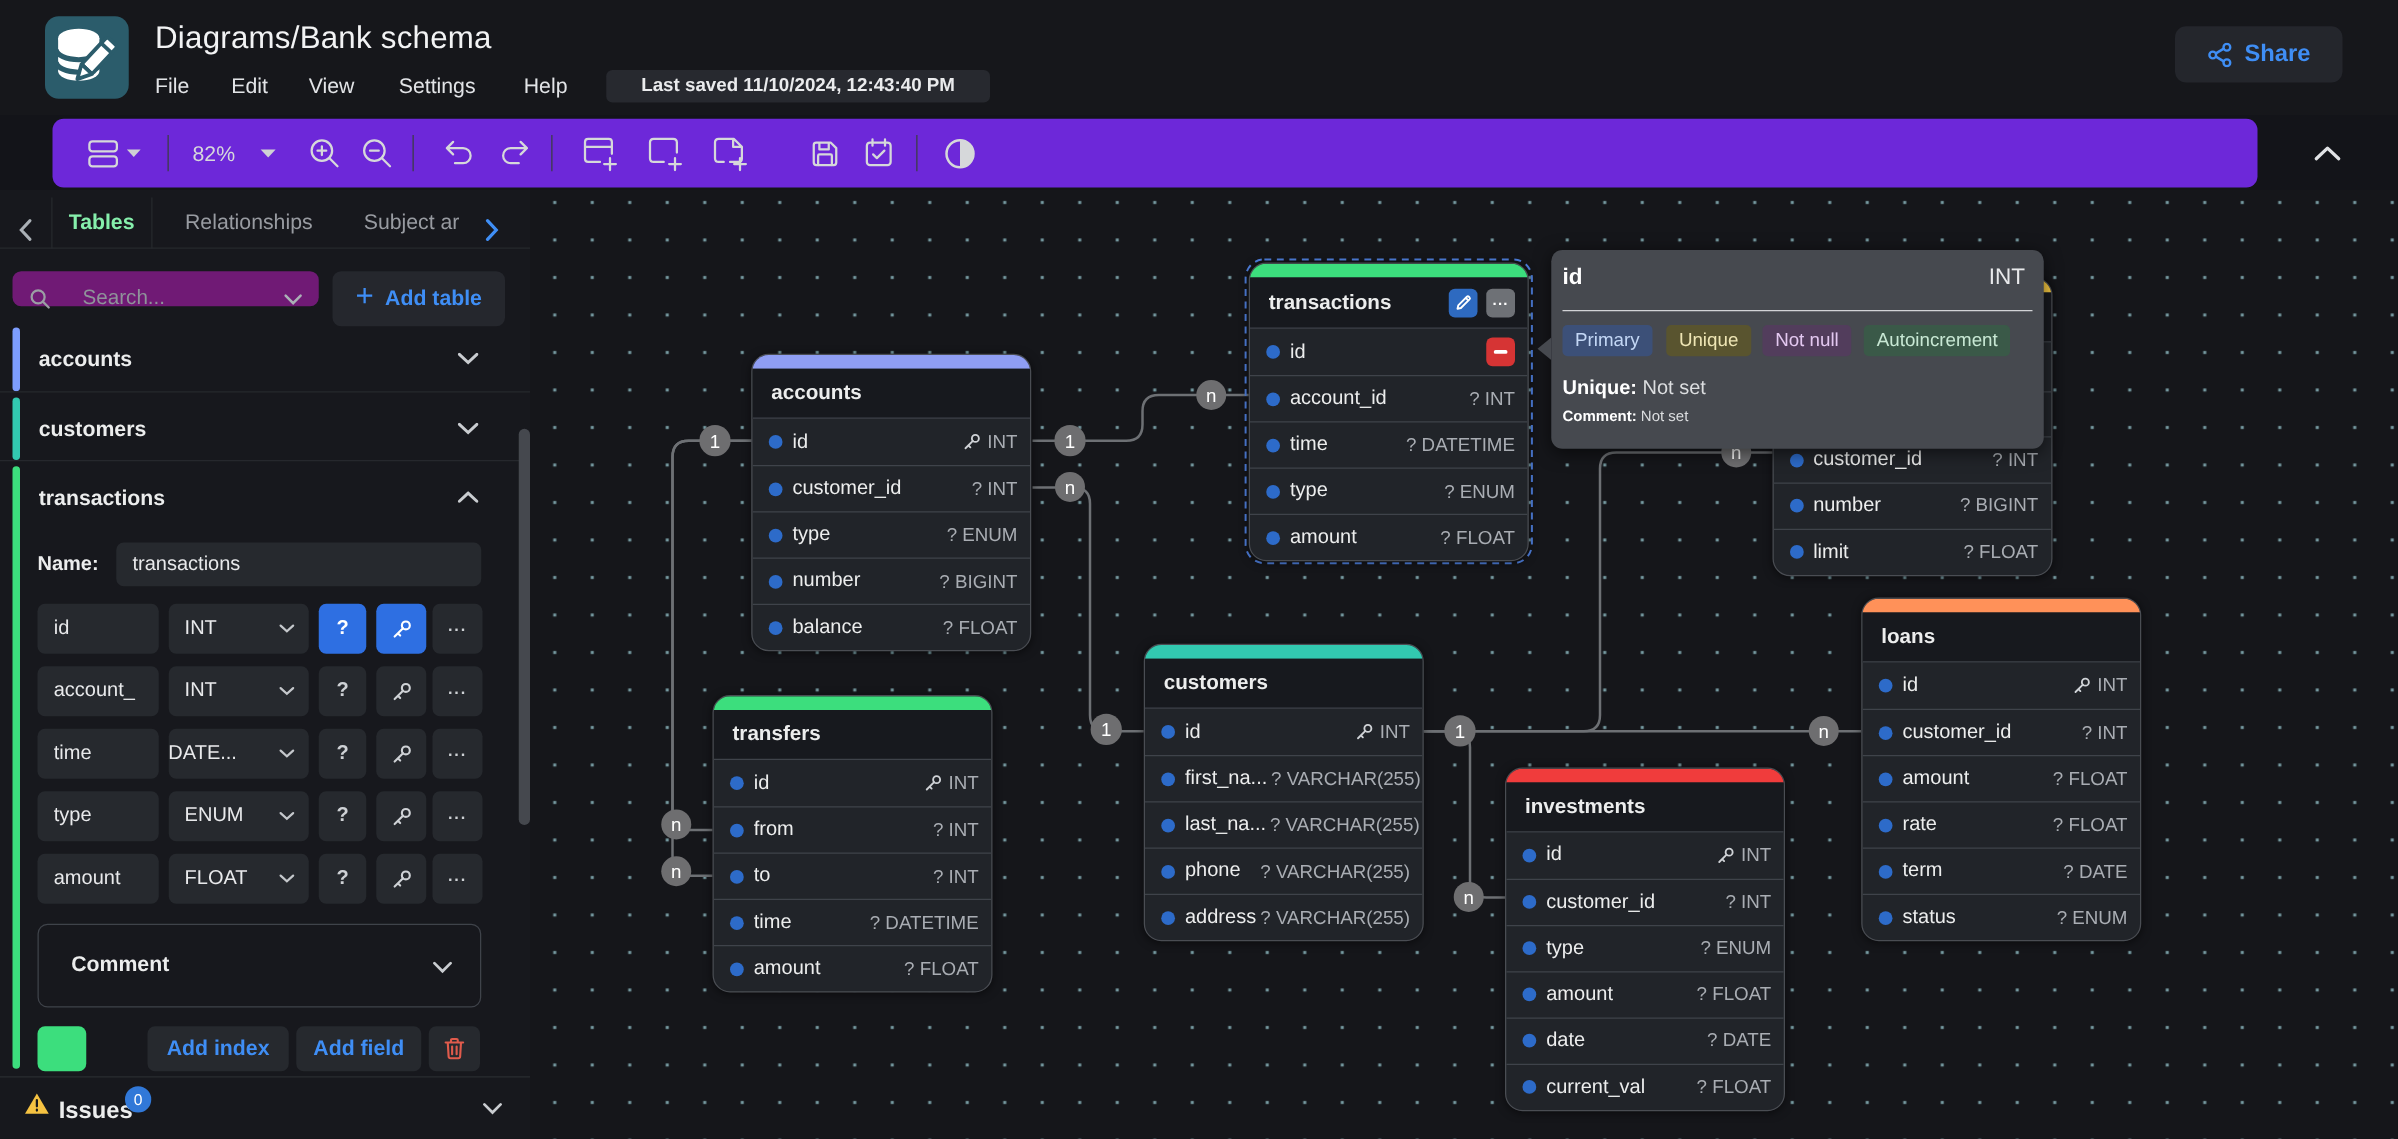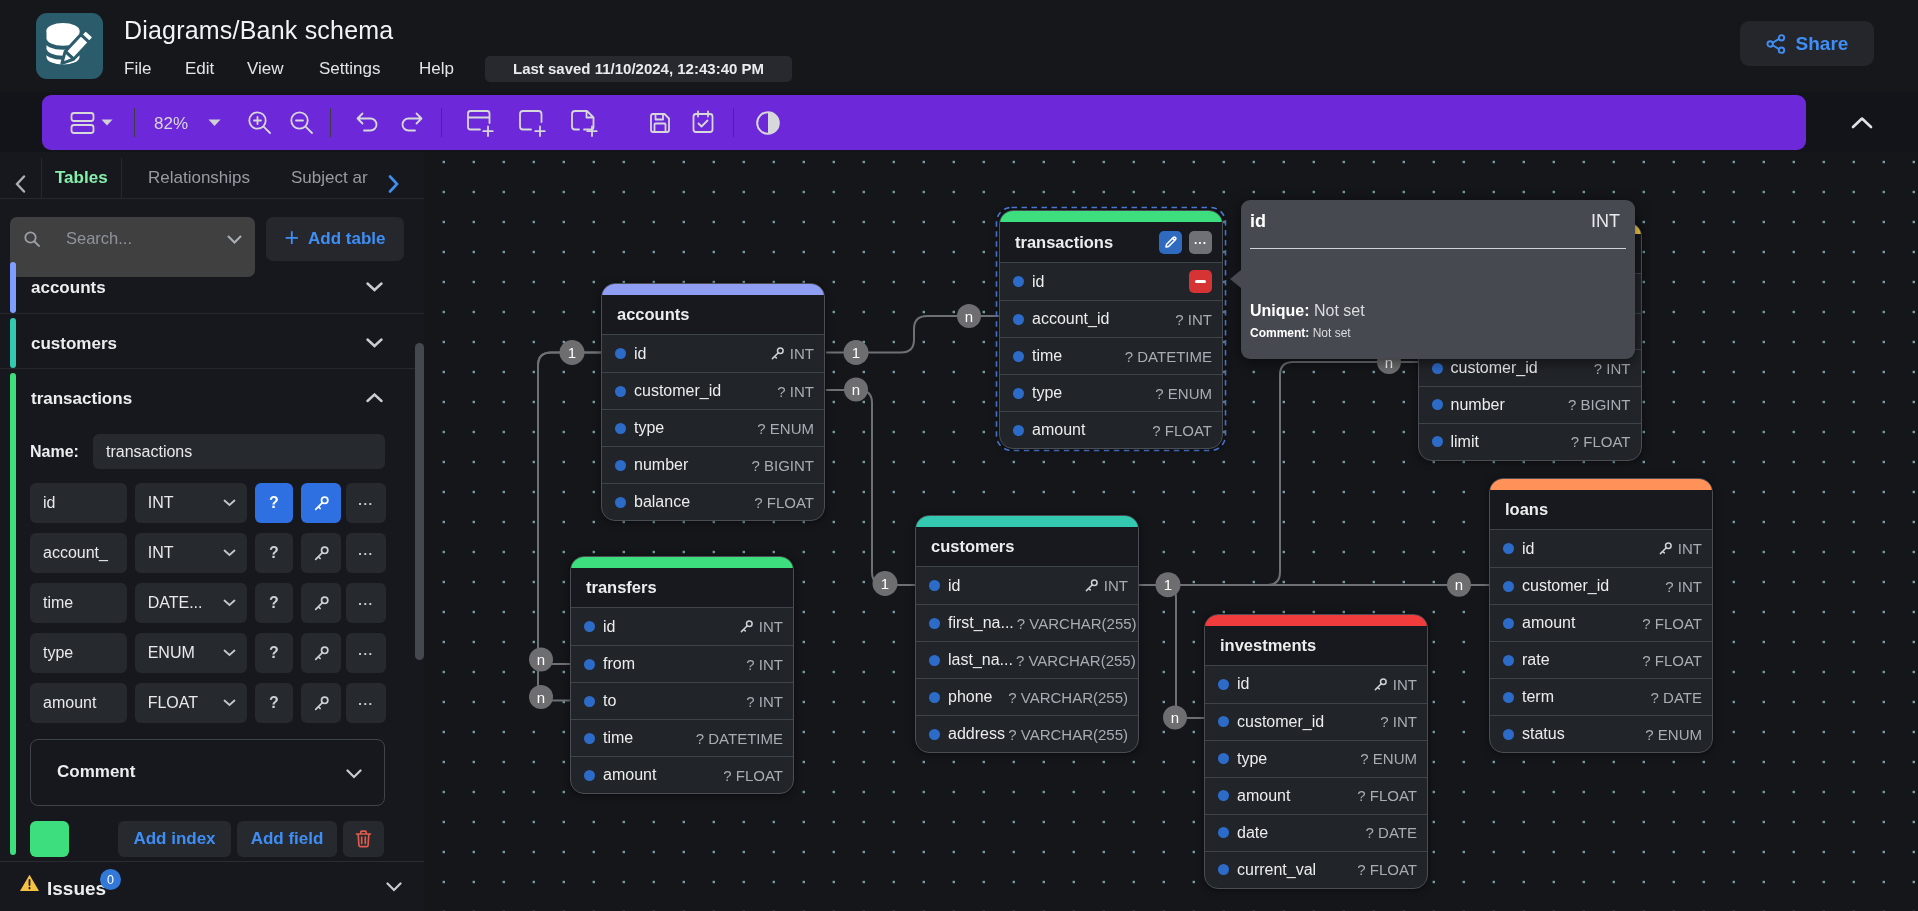--- a/index.html
+++ b/index.html
@@ -13,21 +13,21 @@
 
 .tbar{position:absolute;left:42px;top:95px;width:1764px;height:55px;background:#6d28d9;border-radius:9px}
 .tdiv{position:absolute;top:13px;width:1px;height:29px;background:#3a3d43}
 .ticon{position:absolute;top:0;height:55px;display:flex;align-items:center;justify-content:center}
 .ttext{position:absolute;color:#d6d8db;font-size:17px}
 
 .side{position:absolute;left:0;top:152px;width:424px;height:759px;background:#17181d}
 .tabs{position:absolute;left:0;top:6px;width:424px;height:41px;border-bottom:1px solid #26282d}
 .tab{position:absolute;top:10px;font-size:17px;color:#989ba1}
 .vline{position:absolute;top:0;width:1px;height:41px;background:#26282d}
-.sbox{position:absolute;left:10px;top:65px;width:245px;height:60px;background:#404040;border-radius:7px}
+.sbox{position:absolute;left:10px;top:65px;width:245px;height:28px;background:#701a75;border-radius:7px}
 .addtbl{position:absolute;left:266px;top:65px;width:138px;height:44px;background:#25272d;border-radius:7px;display:flex;align-items:center;justify-content:center;gap:9px;color:#3f8ef5;font-size:17px;font-weight:bold}
 .stripe{position:absolute;left:10px;width:6px;border-radius:3px}
 .accname{position:absolute;left:31px;font-size:17px;font-weight:bold;color:#eceded}
 .fbox{position:absolute;background:#26292e;border-radius:6px;height:40px;color:#e8e9eb;font-size:16px;display:flex;align-items:center}
 .fbtn{position:absolute;background:#26292e;border-radius:6px;height:40px;width:40px;display:flex;align-items:center;justify-content:center;color:#ced1d5}
 .fbtn.on{background:#2e6fe2;color:#fff}
 .blue{color:#3f8ef5}
 
 .tbl{position:absolute;width:224px;border-radius:14px;overflow:hidden;border:1px solid #4a4d53;background:#212429;box-shadow:0 1px 7px rgba(0,0,0,.5)}
 .strip{height:11px}
@@ -252,21 +252,21 @@
   <div class="fbtn" style="left:301px;top:381px">
       <svg width="17" height="17" viewBox="0 0 15 15">
         <g fill="none" stroke="#ced1d5" stroke-width="1.5" stroke-linecap="round">
           <circle cx="10.3" cy="4.7" r="2.8"></circle>
           <path d="M8.3 6.7 L2.4 12.6 M4.7 10.3 L6.3 11.9"></path>
         </g>
       </svg>
     </div>
   <div class="fbtn" style="left:346px;top:381px;font-size:13px;letter-spacing:1.5px;font-weight:bold;padding-bottom:6px">...</div>
   <div class="fbox" style="left:30px;top:431px;width:97px;padding-left:13px">time</div>
-  <div class="fbox" style="left:134.7px;top:431px;width:112.5px;padding-left:13px">DATE...<svg width="13" height="8" viewBox="0 0 13 8" style="position:absolute;right:11px;top:16px">
+  <div class="fbox" style="left:134.7px;top:431px;width:112.5px;">DATE...<svg width="13" height="8" viewBox="0 0 13 8" style="position:absolute;right:11px;top:16px">
         <path d="M1.5 1.5 L6.5 6 L11.5 1.5" fill="none" stroke="#c4c7cb" stroke-width="1.8" stroke-linecap="round"></path>
       </svg></div>
   <div class="fbtn" style="left:255px;top:431px;width:38px;font-weight:bold;font-size:16px">?</div>
   <div class="fbtn" style="left:301px;top:431px">
       <svg width="17" height="17" viewBox="0 0 15 15">
         <g fill="none" stroke="#ced1d5" stroke-width="1.5" stroke-linecap="round">
           <circle cx="10.3" cy="4.7" r="2.8"></circle>
           <path d="M8.3 6.7 L2.4 12.6 M4.7 10.3 L6.3 11.9"></path>
         </g>
       </svg>
@@ -515,16 +515,22 @@
     <div class="trow"><span class="fdot"></span>amount<span class="typ">? FLOAT</span></div>
   </div>
 
   <div class="pop">
     <div style="position:absolute;left:-11px;top:70px;width:0;height:0;border-top:9px solid transparent;border-bottom:9px solid transparent;border-right:11px solid #46494f"></div>
     <div style="position:absolute;left:9px;top:11px;width:370px;display:flex;font-size:18px">
       <b>id</b>
         <span style="margin-left:auto;color:#e8e9eb">INT</span>
     </div>
     <div style="position:absolute;left:9px;top:48px;width:376px;border-top:1.5px solid #d2d3d6"></div>
+    <div style="position:absolute;left:9px;top:60px;width:380px">
+      <span class="badge" style="background:#3c5078;color:#c3d7f5">Primary</span>
+      <span class="badge" style="background:#59542f;color:#eee5b4;margin-left:7px">Unique</span>
+      <span class="badge" style="background:#523d5c;color:#e3c8f0;margin-left:5px">Not null</span>
+      <span class="badge" style="background:#3a5948;color:#c8e8d4;margin-left:6px">Autoincrement</span>
+    </div>
     <div style="position:absolute;left:9px;top:102px;font-size:16px"><b>Unique:</b> <span style="color:#dcdee0">Not set</span></div>
     <div style="position:absolute;left:9px;top:126px;font-size:12px"><b>Comment:</b> <span style="color:#dcdee0">Not set</span></div>
   </div>
 </div>
 
 </body></html>

